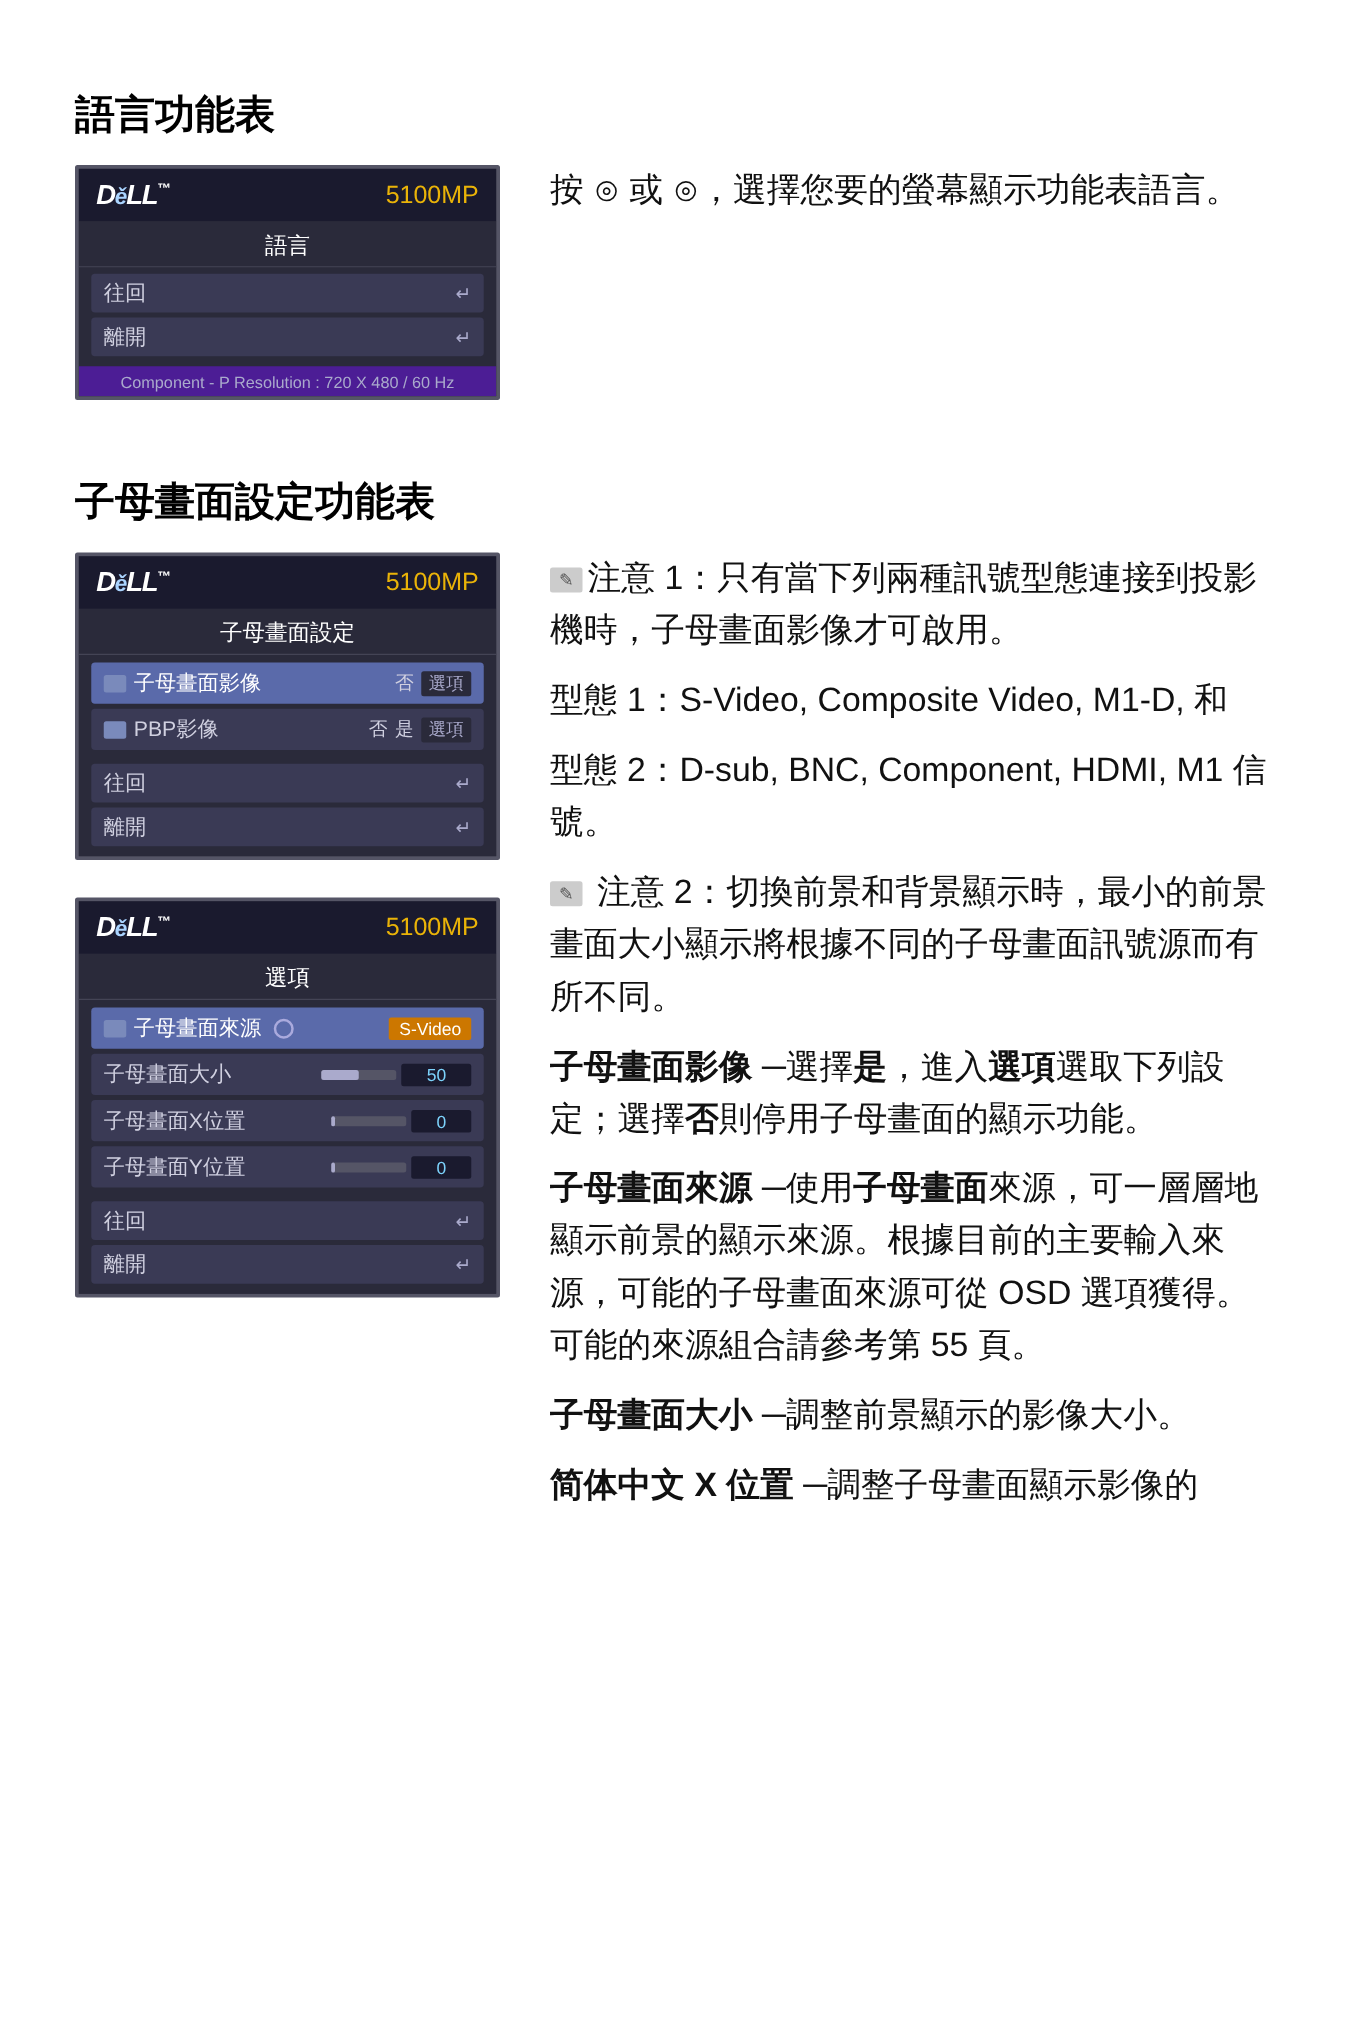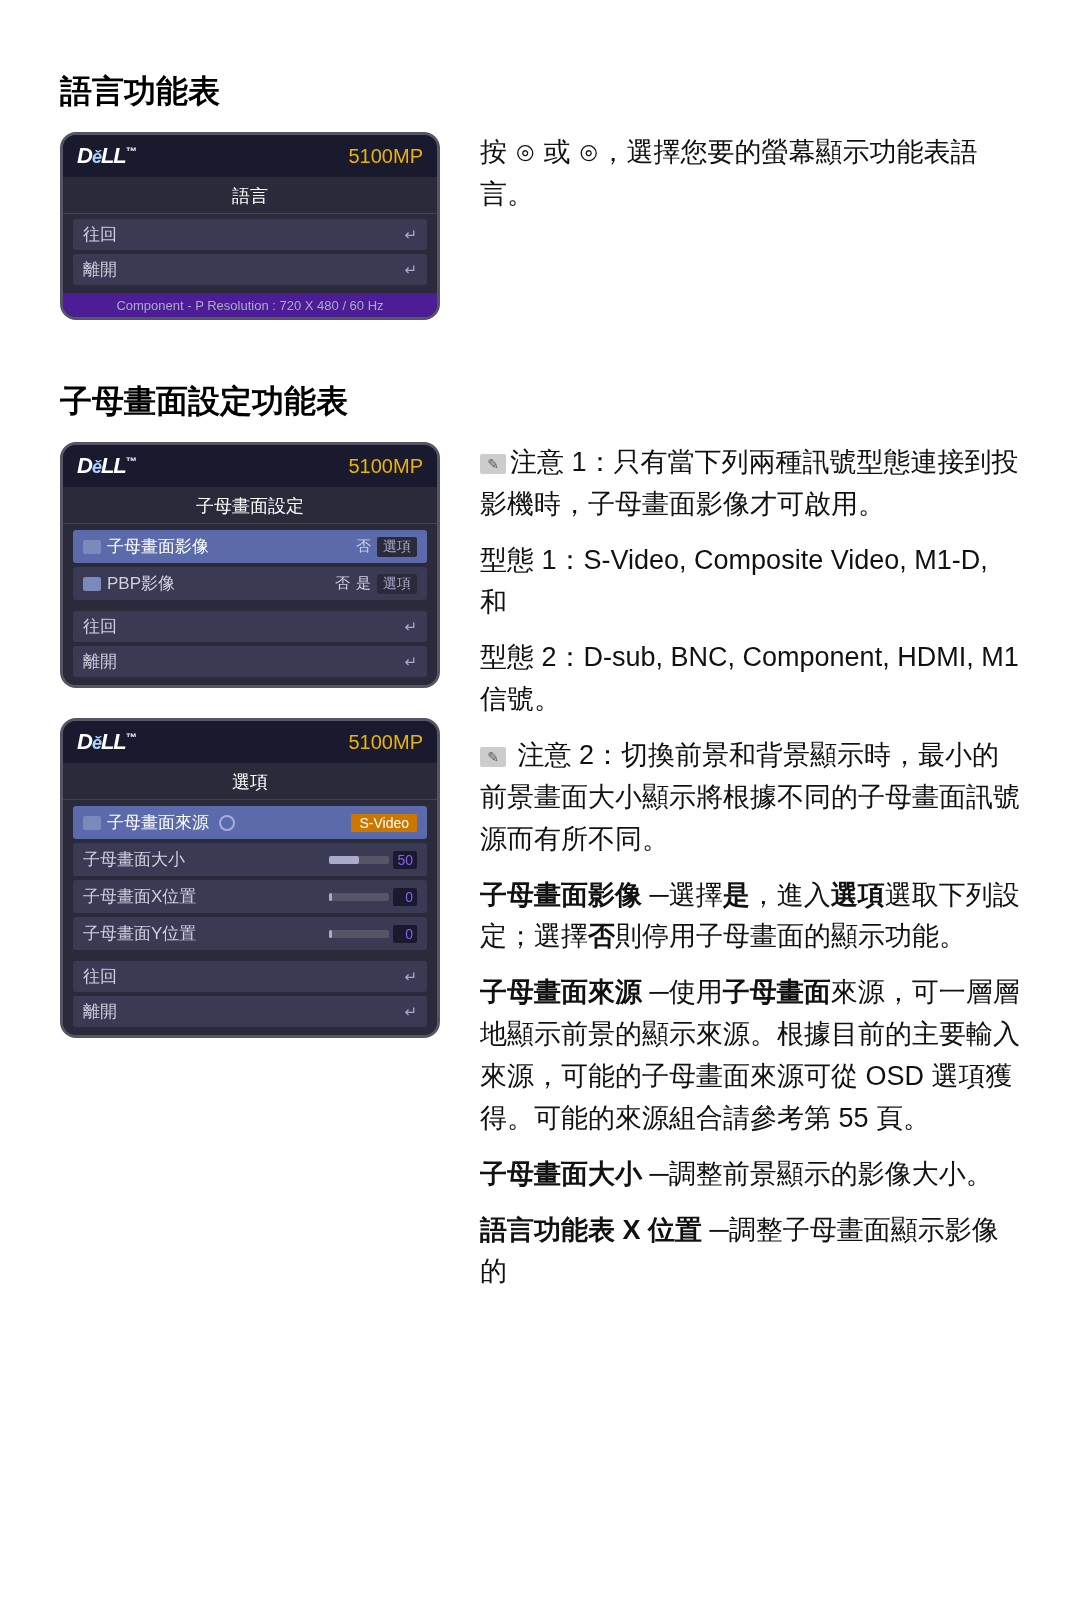--- a/index.html
+++ b/index.html
@@ -32,25 +32,25 @@
     .section-row {
       display: flex;
       flex-direction: row;
       gap: 40px;
       margin-bottom: 50px;
       align-items: flex-start;
     }
 
     
     .osd-box {
-      width: 380px;
+      width: 340px;
       min-width: 320px;
       background: #2a2a3a;
       border: 3px solid #555566;
-      border-radius: 16px;
+      border-radius: 2px;
       overflow: hidden;
       flex-shrink: 0;
     }
 
     .osd-header {
       display: flex;
       justify-content: space-between;
       align-items: center;
       padding: 8px 14px;
       background: #1a1a2e;
@@ -173,26 +173,26 @@
     }
 
     .bar-fill-0 {
       width: 5%;
       height: 100%;
       background: #aaaacc;
       border-radius: 2px;
     }
 
     .bar-number {
-      color: #8b5cf6;
+      color: #7dd3fc;
       font-size: 14px;
       min-width: 24px;
       text-align: right;
       background: #1a1a2e;
-      padding: 1px 4px;
+      padding: 1px 20px;
       border-radius: 2px;
     }
 
     .osd-footer {
       padding: 5px 10px 8px 10px;
       background: #2a2a3a;
       display: flex;
       flex-direction: column;
       gap: 4px;
     }
@@ -385,17 +385,17 @@
         <span style="display:inline-block;width:26px;height:20px;background:#cccccc;border-radius:2px;vertical-align:middle;margin-right:4px;text-align:center;font-size:14px;color:#555;">✎</span>注意 1：只有當下列兩種訊號型態連接到投影機時，子母畫面影像才可啟用。
       </p>
       <p>型態 1：S-Video, Composite Video, M1-D, 和</p>
       <p>型態 2：D-sub, BNC, Component, HDMI, M1 信號。</p>
       <p>
         <span style="display:inline-block;width:26px;height:20px;background:#cccccc;border-radius:2px;vertical-align:middle;margin-right:4px;text-align:center;font-size:14px;color:#555;">✎</span>&nbsp;注意 2：切換前景和背景顯示時，最小的前景畫面大小顯示將根據不同的子母畫面訊號源而有所不同。
       </p>
       <p><span class="bold">子母畫面影像 ─</span>選擇<span class="bold">是</span>，進入<span class="bold">選項</span>選取下列設定；選擇<span class="bold">否</span>則停用子母畫面的顯示功能。</p>
       <p><span class="bold">子母畫面來源 ─</span>使用<span class="bold">子母畫面</span>來源，可一層層地顯示前景的顯示來源。根據目前的主要輸入來源，可能的子母畫面來源可從 OSD 選項獲得。可能的來源組合請參考第 55 頁。</p>
       <p><span class="bold">子母畫面大小 ─</span>調整前景顯示的影像大小。</p>
-      <p><span class="bold">語言功能表 X 位置 ─</span>調整子母畫面顯示影像的</p>
+      <p><span class="bold">简体中文 X 位置 ─</span>調整子母畫面顯示影像的</p>
     </div>
   </div>
 
 </div>
 
 </body></html>

